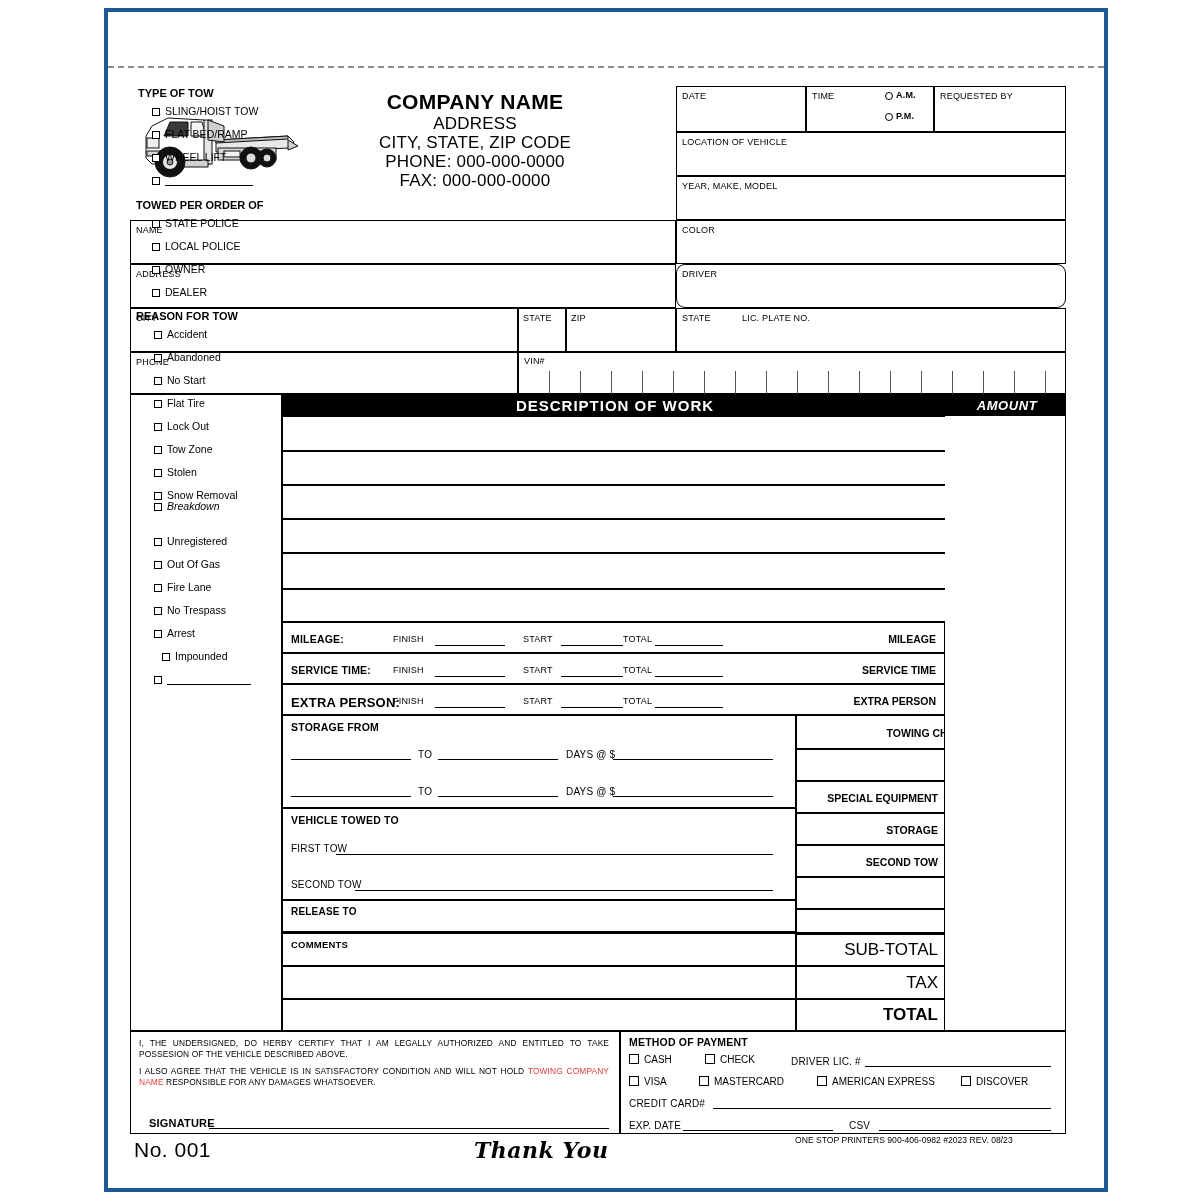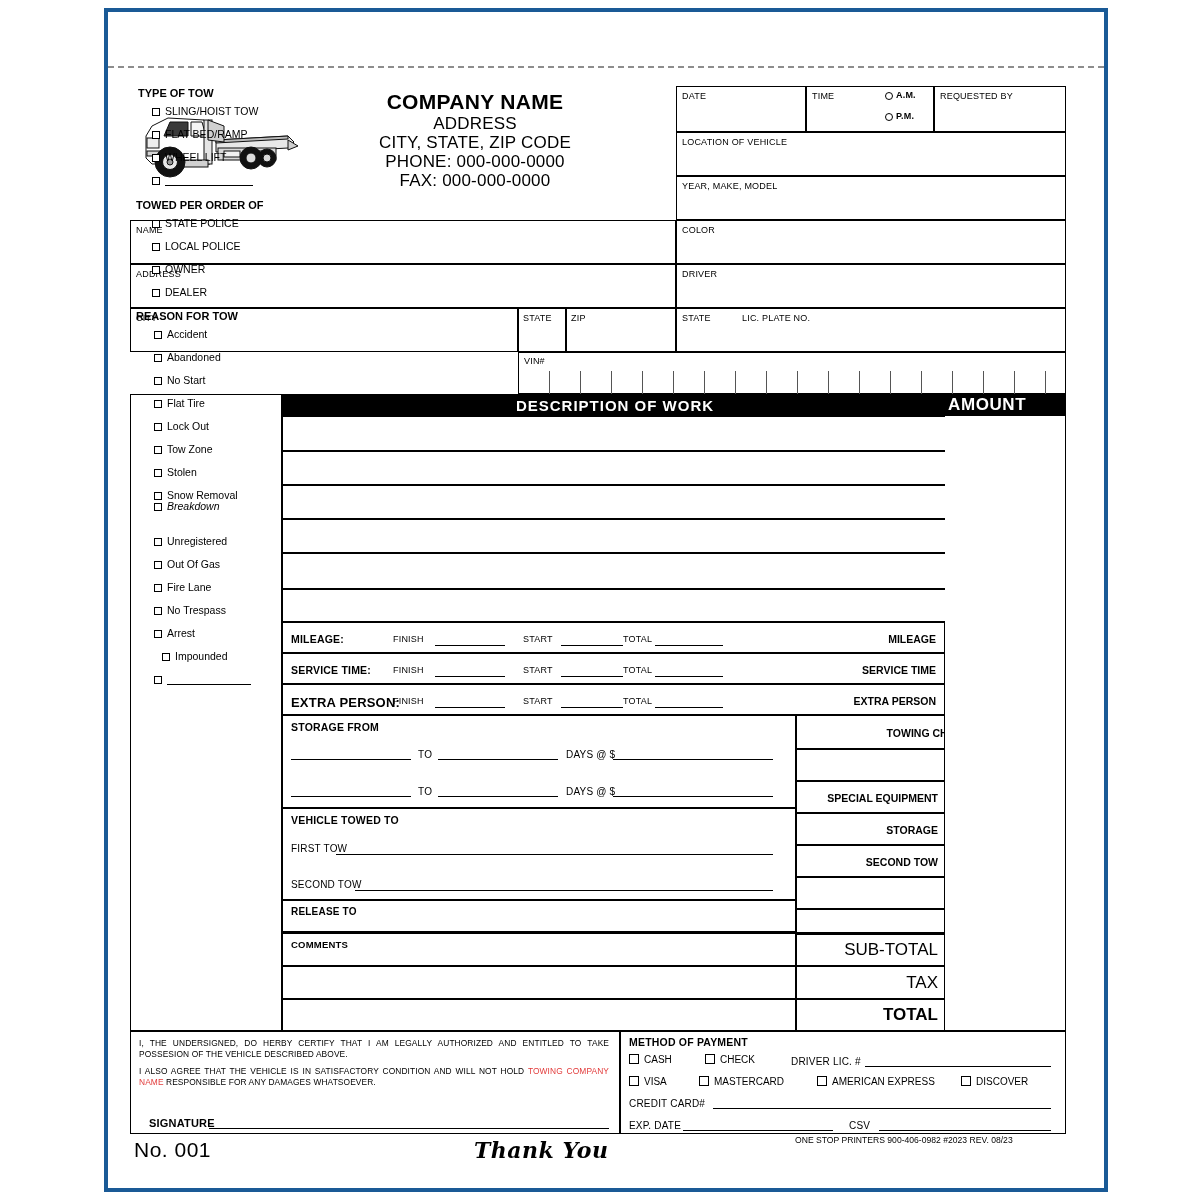--- a/index.html
+++ b/index.html
@@ -60,21 +60,21 @@
 
   
   .blackbar{
     position:absolute;background:#000;color:#fff;
     display:flex;align-items:center;
   }
   .blackbar .t1{
     flex:1;text-align:center;font-weight:bold;font-size:15px;letter-spacing:1px;
   }
   .blackbar .t2{
-    width:118px;font-weight:bold;font-size:17px;letter-spacing:.6px;
+    width:118px;text-align:center;font-weight:bold;font-size:13px;letter-spacing:.6px;font-style:italic;
   }
 
   .vline{position:absolute;background:#000;width:1.5px;}
   .hline{position:absolute;background:#000;height:1.5px;}
   .tick{position:absolute;background:#555;width:1px;}
   .dash-v{
     position:absolute;width:0;border-left:1.5px dashed #444;
   }
 
   
@@ -184,38 +184,41 @@
     <div class="bx" style="left:0px;top:138px;width:546px;height:44px;">
       <span class="lbl" style="left:5px;top:4px;">NAME</span>
     </div>
     <div class="bx" style="left:546px;top:138px;width:390px;height:44px;">
       <span class="lbl" style="left:5px;top:4px;">COLOR</span>
     </div>
 
     <div class="bx" style="left:0px;top:182px;width:546px;height:44px;">
       <span class="lbl" style="left:5px;top:4px;">ADDRESS</span>
     </div>
-    <div class="bx" style="left:546px;top:182px;width:390px;height:44px;">
+    <div class="bx" style="left:546px;top:182px;width:390px;height:44px;border-radius:9px;">
       <span class="lbl" style="left:5px;top:4px;">DRIVER</span>
     </div>
 
     <div class="bx" style="left:0px;top:226px;width:388px;height:44px;">
       <span class="lbl" style="left:5px;top:4px;">CITY</span>
     </div>
     <div class="bx" style="left:388px;top:226px;width:48px;height:44px;">
       <span class="lbl" style="left:4px;top:4px;">STATE</span>
     </div>
     <div class="bx" style="left:436px;top:226px;width:110px;height:44px;">
       <span class="lbl" style="left:4px;top:4px;">ZIP</span>
     </div>
     <div class="bx" style="left:546px;top:226px;width:390px;height:44px;">
       <span class="lbl" style="left:5px;top:4px;">STATE</span>
       <span class="lbl" style="left:65px;top:4px;">LIC. PLATE NO.</span>
     </div>
 
+    <div class="bx" style="left:0px;top:270px;width:388px;height:42px;">
+      <span class="lbl" style="left:5px;top:4px;">PHONE</span>
+    </div>
     <div class="bx" style="left:388px;top:270px;width:548px;height:42px;">
       <span class="lbl" style="left:5px;top:3px;">VIN#</span>
       <span class="tick" style="left:30px;top:18px;height:24px;"></span>
       <span class="tick" style="left:61px;top:18px;height:24px;"></span>
       <span class="tick" style="left:92px;top:18px;height:24px;"></span>
       <span class="tick" style="left:123px;top:18px;height:24px;"></span>
       <span class="tick" style="left:154px;top:18px;height:24px;"></span>
       <span class="tick" style="left:185px;top:18px;height:24px;"></span>
       <span class="tick" style="left:216px;top:18px;height:24px;"></span>
       <span class="tick" style="left:247px;top:18px;height:24px;"></span>

